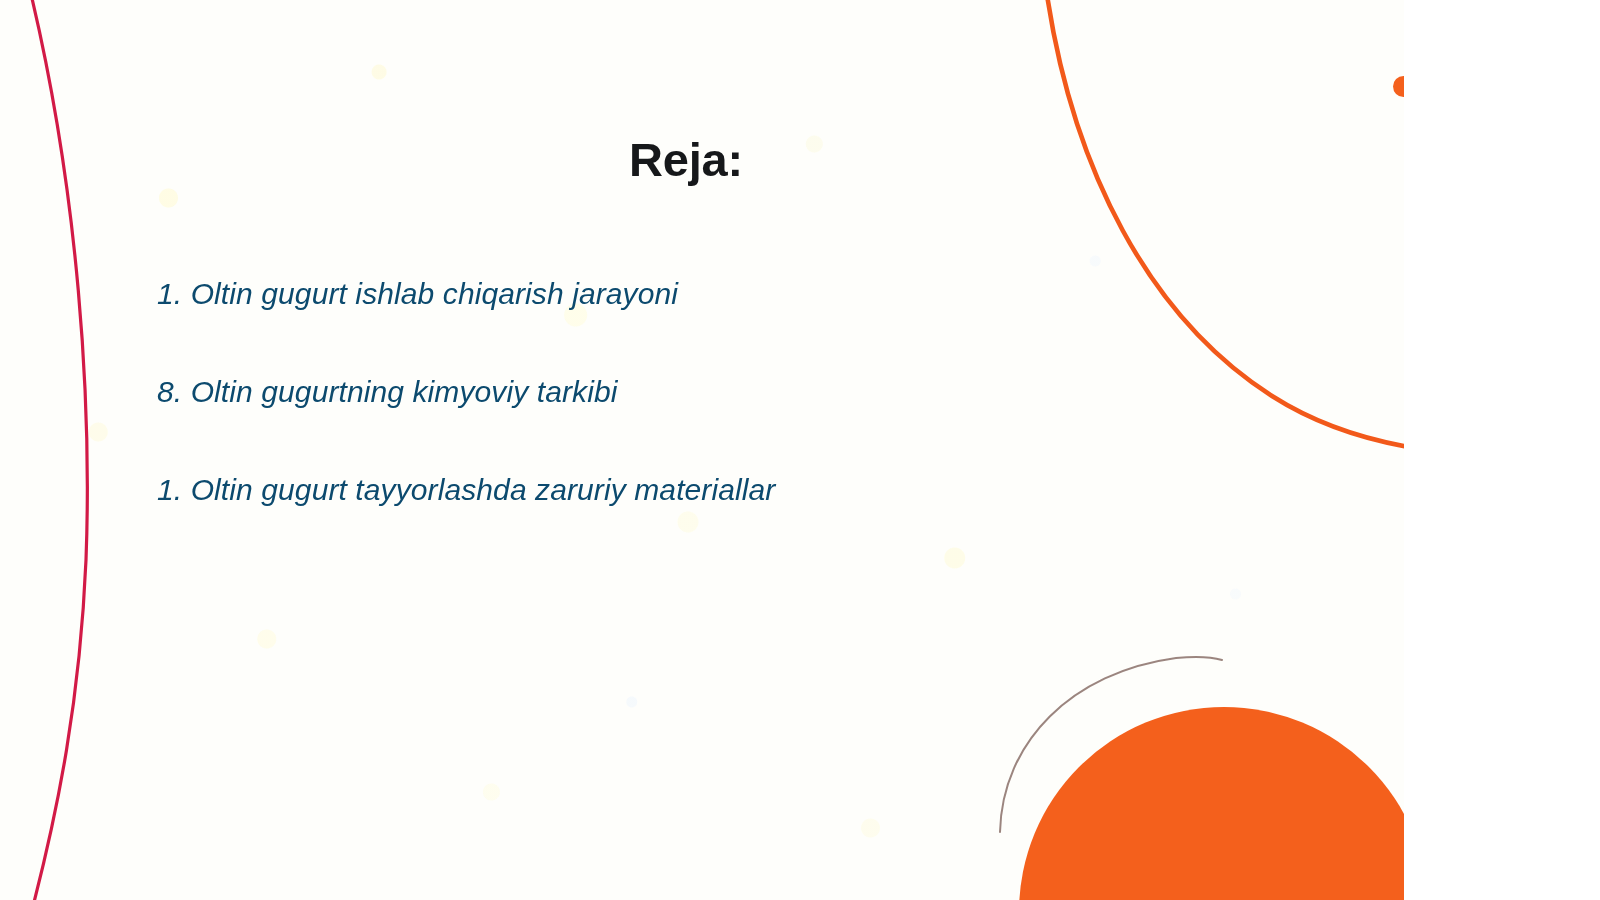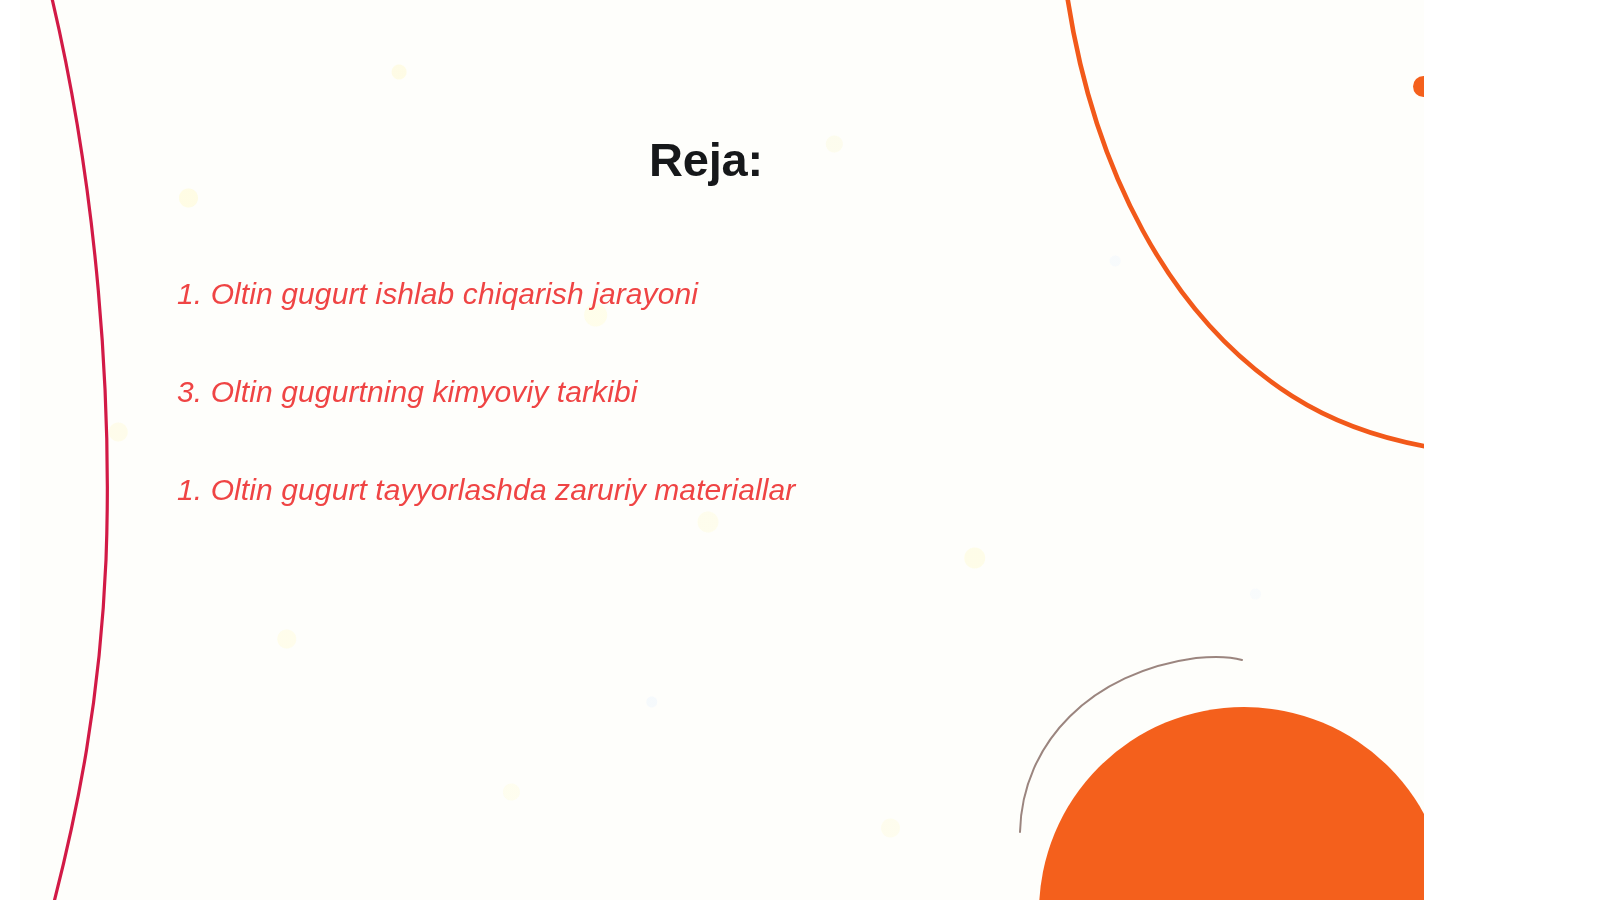--- a/index.html
+++ b/index.html
@@ -8,21 +8,20 @@
     padding: 0;
     background: #ffffff;
   }
   .slide {
     position: relative;
     width: 1404px;
     height: 900px;
     overflow: hidden;
     background: #fefefb;
     font-family: "Liberation Sans", sans-serif;
-    margin-left: 20px;
   }
   
   .bg-texture {
     position: absolute;
     inset: 0;
     pointer-events: none;
     background-image:
       radial-gradient(circle at 12% 22%, rgba(255,250,205,0.55) 0 9px, rgba(0,0,0,0) 10px),
       radial-gradient(circle at 27% 8%,  rgba(255,249,198,0.45) 0 7px, rgba(0,0,0,0) 8px),
       radial-gradient(circle at 41% 35%, rgba(255,252,214,0.50) 0 11px, rgba(0,0,0,0) 12px),
@@ -63,21 +62,21 @@
   .plan-list {
     position: absolute;
     left: 157px;
     top: 272px;
     width: 900px;
   }
   .plan-item {
     font-size: 30px;
     font-style: italic;
     font-weight: 500;
-    color: #ef4444;
+    color: #0c4a6e;
     letter-spacing: 0.1px;
     white-space: nowrap;
     height: 44px;
     line-height: 44px;
     margin-bottom: 54px;
   }
   .plan-item:last-child { margin-bottom: 0; }
 
   
   .dots {
@@ -108,21 +107,21 @@
 
     <path d="M 1000 832 C 1002 742, 1072 672, 1176 658 C 1196 656, 1212 657, 1222 660" fill="none" stroke="#8A7068" stroke-width="2" stroke-linecap="round" opacity="0.85"></path>
 
     <circle cx="1224" cy="912" r="205" fill="#F4601C"></circle>
   </svg>
 
   <div class="title">Reja:</div>
 
   <div class="plan-list">
     <div class="plan-item">1. Oltin gugurt ishlab chiqarish jarayoni</div>
-    <div class="plan-item">3. Oltin gugurtning kimyoviy tarkibi</div>
+    <div class="plan-item">8. Oltin gugurtning kimyoviy tarkibi</div>
     <div class="plan-item">1. Oltin gugurt tayyorlashda zaruriy materiallar</div>
   </div>
 
   <div class="dots">
     <span class="dot" style="background: rgb(244, 96, 28);"></span>
     <span class="dot" style="background: rgb(244, 96, 28);"></span>
     <span class="dot" style="background: rgb(244, 96, 28);"></span>
   </div>
 
 </div>

